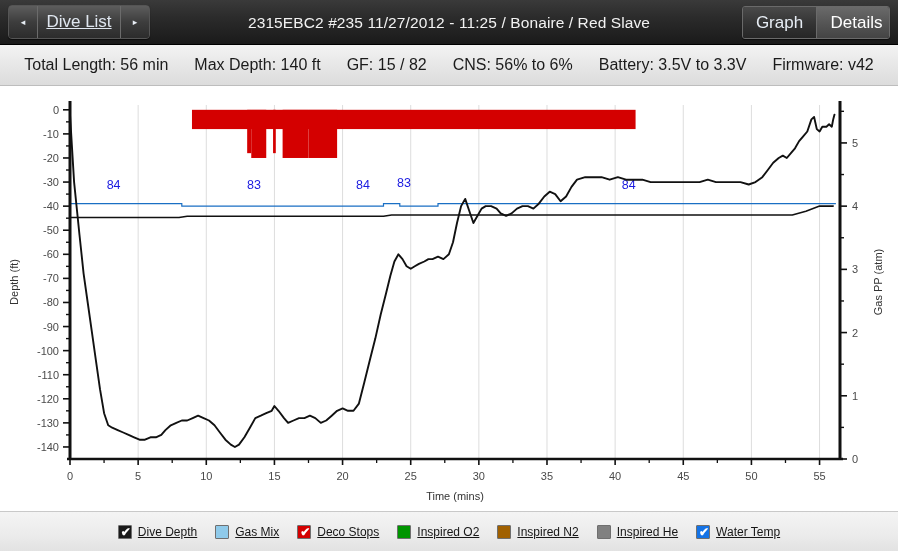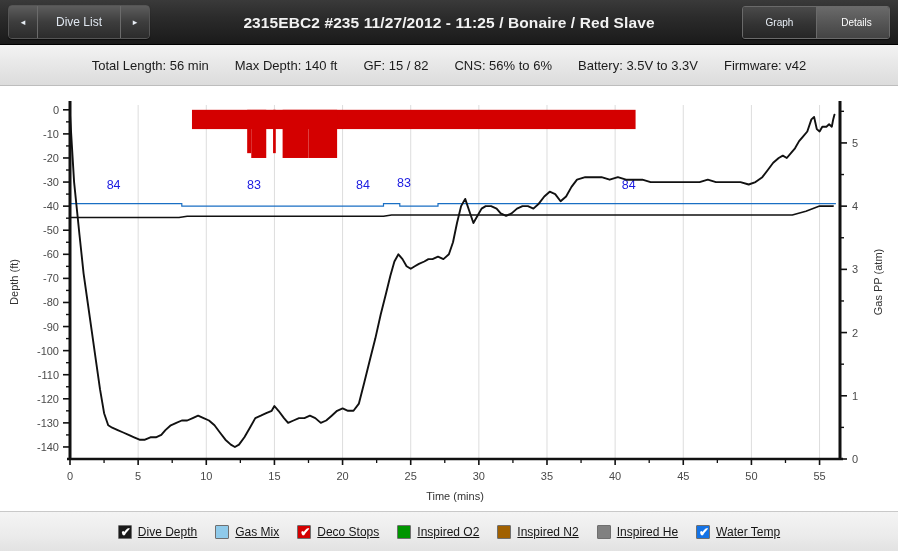--- a/index.html
+++ b/index.html
@@ -24,54 +24,54 @@
     background:linear-gradient(to bottom,#5d5d5d 0%,#3d3d3d 50%,#2c2c2c 100%);
     box-shadow:0 1px 1px rgba(0,0,0,.6);
     overflow:hidden;
   }
   .navbtn {
     display:flex; align-items:center; justify-content:center;
     color:#dfe6ef; font-size:12px; cursor:pointer;
     background:linear-gradient(to bottom,#5d5d5d 0%,#3d3d3d 50%,#2c2c2c 100%);
   }
   .navbtn.arrow { width:28px; }
-  .navbtn.mid { width:84px; border-left:1px solid #6b6b6b; border-right:1px solid #6b6b6b; font-size:12px;}
+  .navbtn.mid { width:84px; border-left:1px solid #6b6b6b; border-right:1px solid #6b6b6b; font-size:17px;text-decoration:underline;}
   .arrow-glyph { font-size:9px; color:#e8eef5; line-height:1; }
 
   .dive-title {
     position:absolute; left:0; top:0; width:898px; height:45px;
     display:flex; align-items:center; justify-content:center;
-    color:#f2f2f2; font-size:15.5px; font-weight:bold; letter-spacing:.1px;
+    color:#f2f2f2; font-size:15.5px; font-weight:normal; letter-spacing:.1px;
     pointer-events:none;
   }
 
   .viewtabs {
     position:absolute; right:8px; top:6px; height:33px;
     display:flex; border:1px solid #6a6a6a; border-radius:3px; overflow:hidden;
     box-shadow:0 1px 1px rgba(0,0,0,.6);
   }
   .viewtab {
     width:73px; display:flex; align-items:center; justify-content:center;
-    font-size:10px; color:#e7edf4; cursor:pointer;
+    font-size:17px; color:#e7edf4; cursor:pointer;
     background:linear-gradient(to bottom,#4a4a4a 0%,#333 55%,#262626 100%);
     text-align:center;
   }
   .viewtab.active {
     background:linear-gradient(to bottom,#6a6a6a 0%,#545454 55%,#444 100%);
     color:#ffffff;
   }
   .viewtab + .viewtab { border-left:1px solid #6a6a6a;padding-left:7px; }
 
   
   .infobar {
     position:absolute; left:0; top:45px; width:898px; height:41px;
     background:linear-gradient(to bottom,#f3f3f3 0%,#e7e7e7 50%,#dcdcdc 100%);
     border-bottom:1px solid #bdbdbd;
     display:flex; align-items:center; justify-content:center; gap:26px;
-    color:#1b1b1b; font-size:13px;
+    color:#1b1b1b; font-size:16px;
   }
   .infoitem { white-space:nowrap; }
 
   
   .chartwrap { position:absolute; left:0; top:86px; width:898px; height:425px; background:#fff; }
   .chart-svg { display:block; }
 
   
   .legend {
     position:absolute; left:0; top:511px; width:898px; height:40px;

